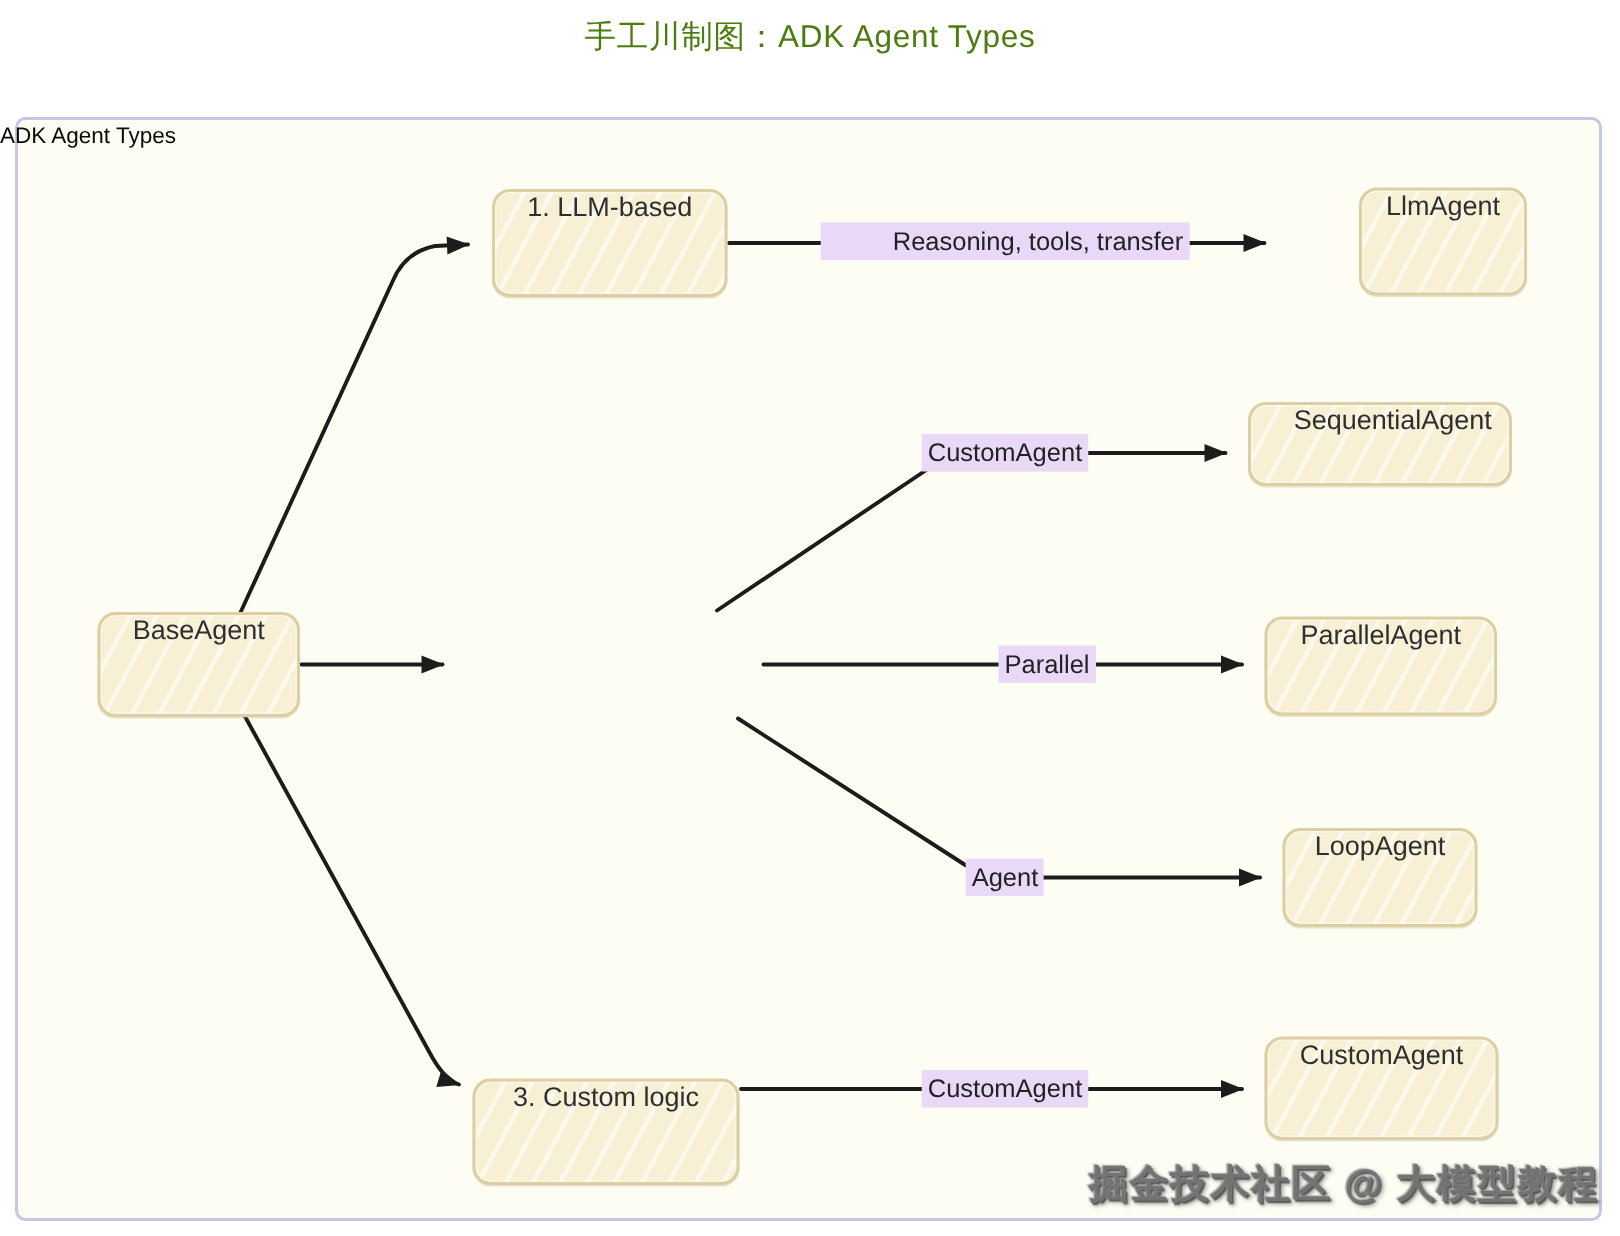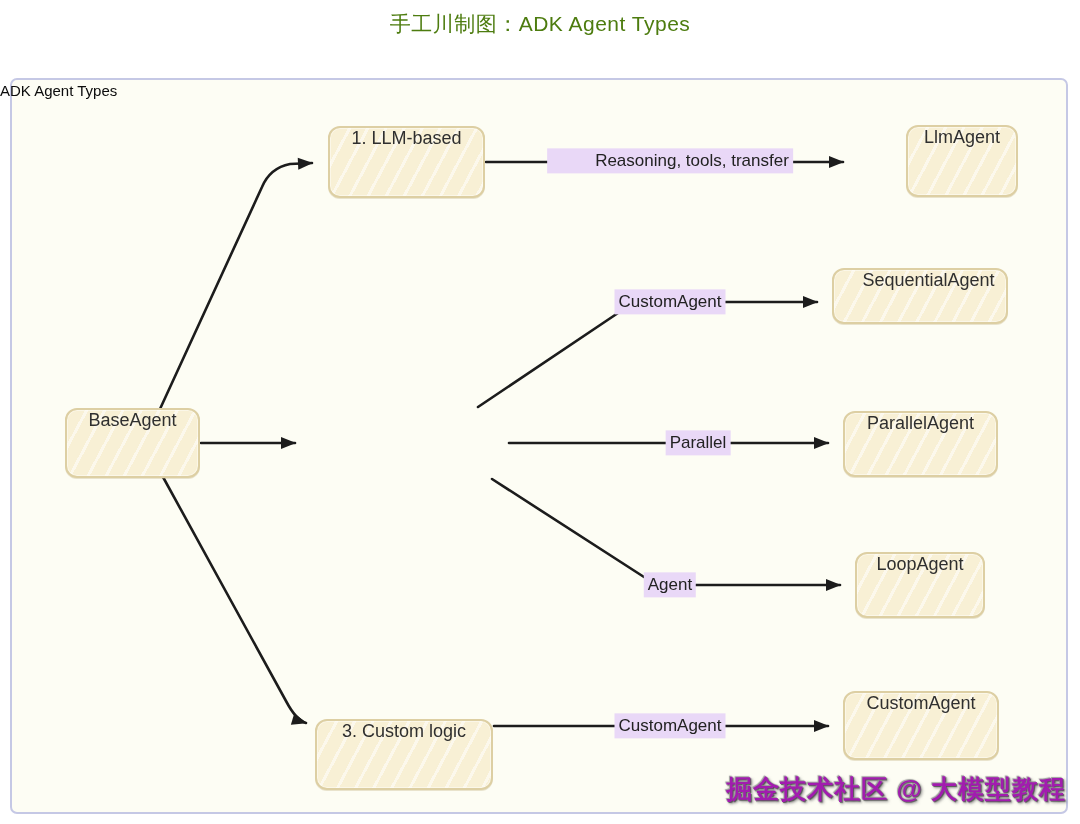--- a/index.html
+++ b/index.html
@@ -36,21 +36,21 @@
   }
 
   .edge-label{
     position:absolute;transform:translate(-50%,-50%);
     background:#e9d8f7;color:#222;
     font-size:17px;line-height:1.25;padding:2px 4px;white-space:nowrap;
   }
 
   .watermark{
     position:absolute;right:14px;top:772px;
-    font-size:26px;font-weight:bold;color:#a21caf;letter-spacing:1px;
+    font-size:26px;font-weight:bold;color:#737373;letter-spacing:1px;
     text-shadow:-1px -1px 1px rgba(140,140,140,.85),
                  1px 1px 1px rgba(80,80,80,.95),
                  2px 2px 3px rgba(110,110,110,.75);
     white-space:nowrap;
   }
 </style>
 </head>
 <body>
 
 <div class="stage">

